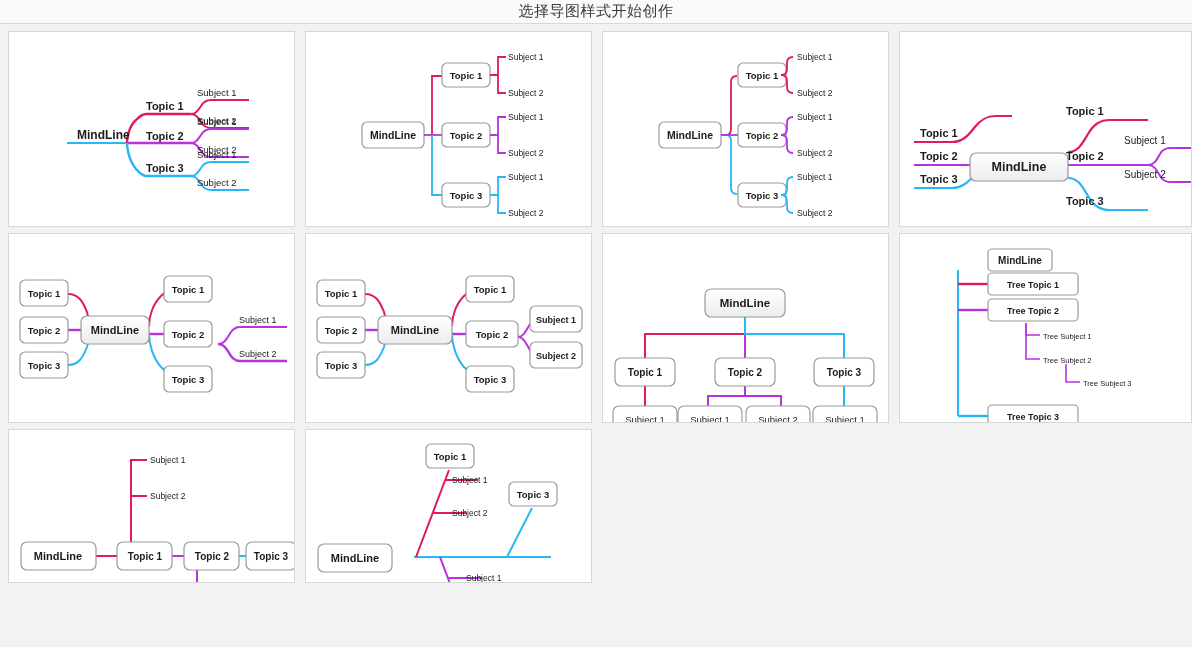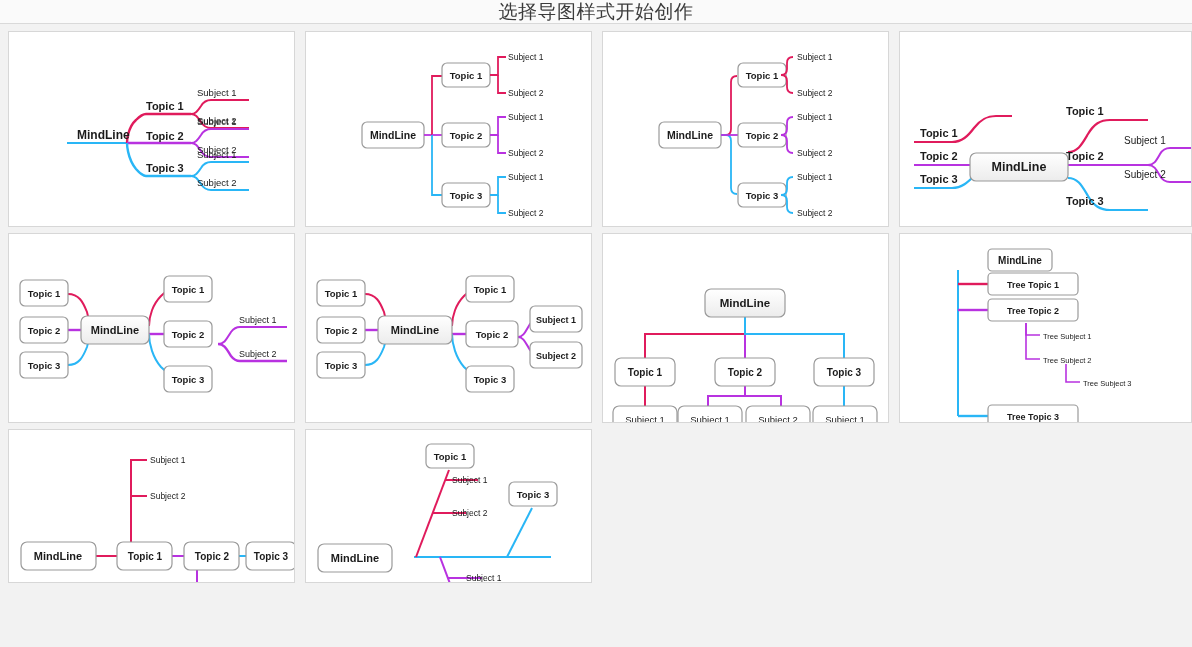--- a/index.html
+++ b/index.html
@@ -11,21 +11,21 @@
   }
   #app{position:relative;width:1192px;height:647px;}
 
   
   .titlebar{
     position:absolute;left:0;top:0;width:1192px;height:24px;
     background:#fafafa;border-bottom:1px solid #d9d9d9;
     display:flex;align-items:center;justify-content:center;
     box-sizing:border-box;
   }
-  .titlebar .t{font-size:19px;color:#3b3b3b;letter-spacing:.5px;}
+  .titlebar .t{font-size:15px;color:#3b3b3b;letter-spacing:.5px;}
 
   
   .grid{
     position:absolute;left:0;top:25px;width:1192px;height:558px;
     overflow:hidden;
   }
   .card{
     position:absolute;background:#ffffff;border:1px solid #d7d7d7;
     box-sizing:border-box;overflow:hidden;
   }

